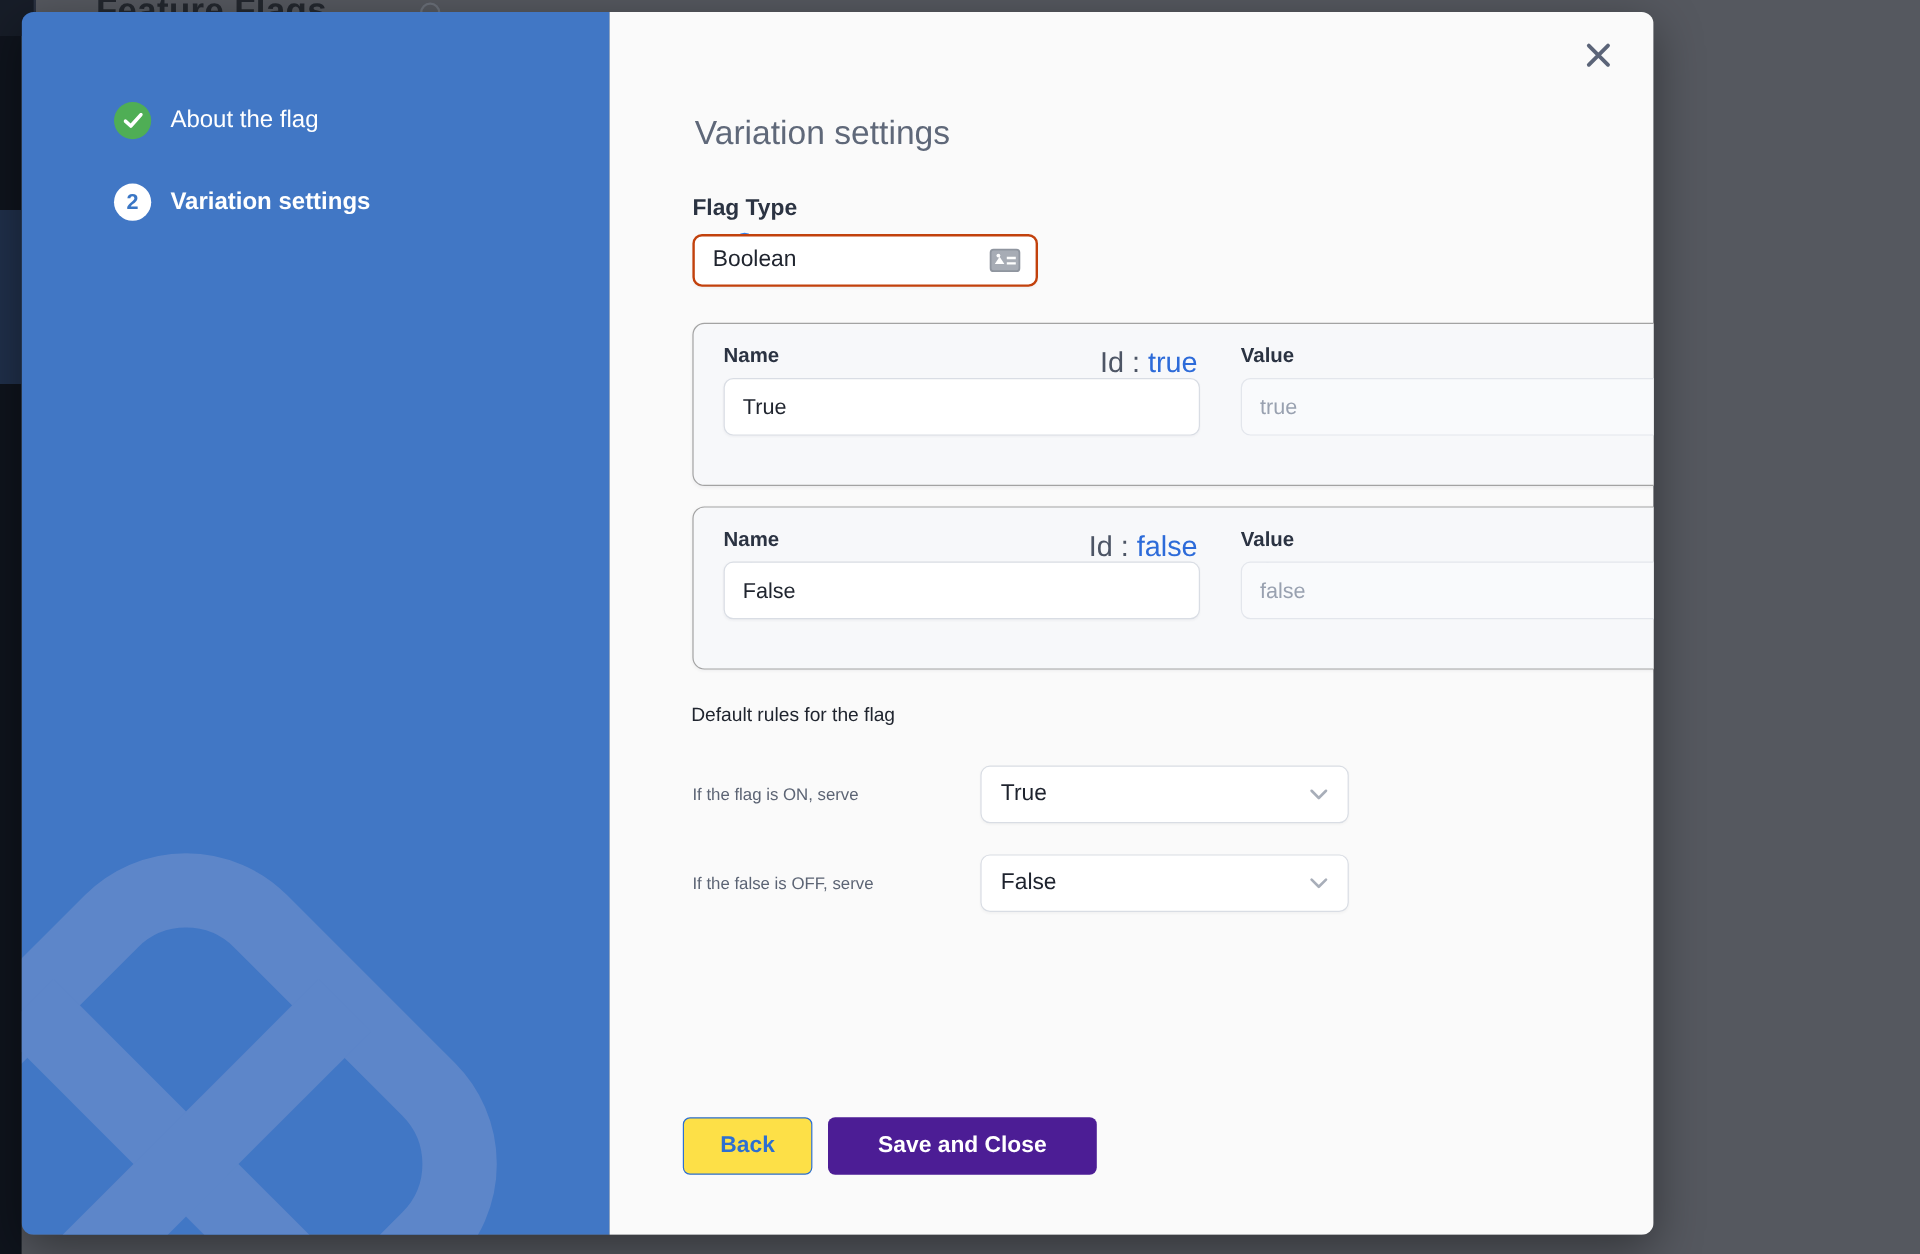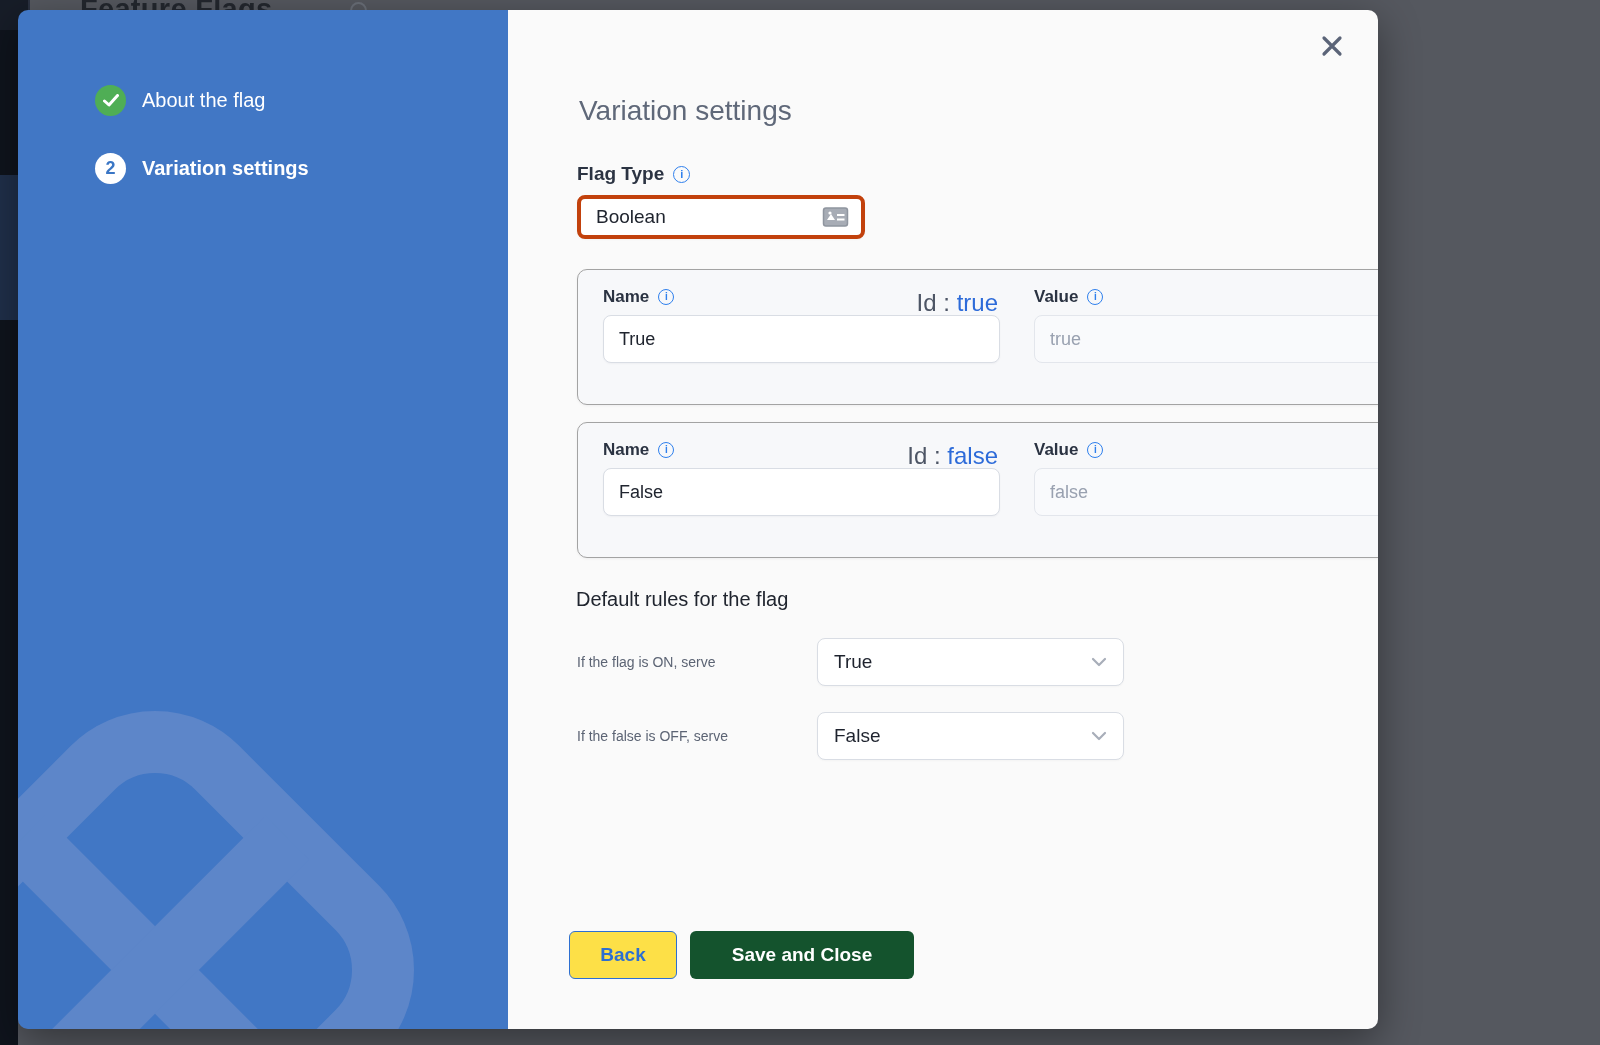--- a/index.html
+++ b/index.html
@@ -67,34 +67,34 @@
     display:flex; align-items:center; justify-content:center;
   }
 
   .panel-title {
     position:absolute; left:71px; top:85px;
     font-size:28px; font-weight:500; color:#5f6879;
   }
 
   .field-label {
     display:flex; align-items:center; gap:9px;
-    font-size:19px; font-weight:600; color:#2b3342;
+    font-size:19px; font-weight:600; color:#2b3342;flex-direction:column;
   }
   .flag-type-label { position:absolute; left:69px; top:153px; }
 
   .info-i {
     width:17px; height:17px; border:1.5px solid #2f80ed; border-radius:50%;
     color:#2f80ed; font-size:11px; font-weight:600; font-style:normal;
     display:inline-flex; align-items:center; justify-content:center;
     line-height:1; cursor:pointer; flex:0 0 17px;
   }
 
   .flag-type-select {
     position:absolute; left:69px; top:185px; width:288px; height:44px;
-    background:#ffffff; border:4px solid #c2410c; border-radius:8px;
+    background:#ffffff; border:2px solid #c2410c; border-radius:8px;
     display:flex; align-items:center; justify-content:space-between;
     padding:0 12px 0 15px; cursor:pointer;
     box-shadow:0 1px 2px rgba(0,0,0,.03);
   }
   .flag-type-select .val { font-size:19px; color:#20252f; }
 
   
   .vcard {
     position:absolute; left:69px; width:891px; height:136px;
     background:#f7f8fa; border:1px solid #a3a3a3; border-radius:10px;
@@ -121,21 +121,21 @@
     box-shadow:0 1px 2px rgba(16,24,40,.04);
   }
   .vcard .value-input {
     left:456px; background:#f9fafc; border:1px solid #e3e6ec; color:#20252f;
   }
   .vcard .value-input::placeholder { color:#99a1b0; opacity:1; }
 
   
   .default-heading {
     position:absolute; left:68px; top:578px;
-    font-size:20px; font-weight:500; color:#20252f;
+    font-size:16px; font-weight:500; color:#20252f;
   }
   .rule-label {
     position:absolute; left:69px; height:48px;
     display:flex; align-items:center;
     font-size:14px; color:#5c6474; white-space:nowrap;text-align:right;
   }
   .rule-label.on  { top:628px; }
   .rule-label.off { top:702px; }
   .rule-select {
     position:absolute; left:309px; width:307px; height:48px;
@@ -152,21 +152,21 @@
     position:absolute; top:921px; height:48px; border-radius:6px;
     font-family:"Liberation Sans", sans-serif;
     font-size:19px; font-weight:700; cursor:pointer;
   }
   .btn-back {
     left:61px; width:108px;
     background:#fde047; border:1.5px solid #2d6fd1; color:#2d6fd1;
   }
   .btn-save {
     left:182px; width:224px;
-    background:#14532d; border:none; color:#ffffff;
+    background:#4c1d95; border:none; color:#ffffff;
   }
 </style>
 </head>
 <body>
 
 <div class="page-heading">Feature Flags</div>
 <span class="page-info-ring"></span>
 <div class="app-left-nav"></div>
 <div class="app-left-nav-corner"></div>
 <div class="app-left-nav-active"></div>

